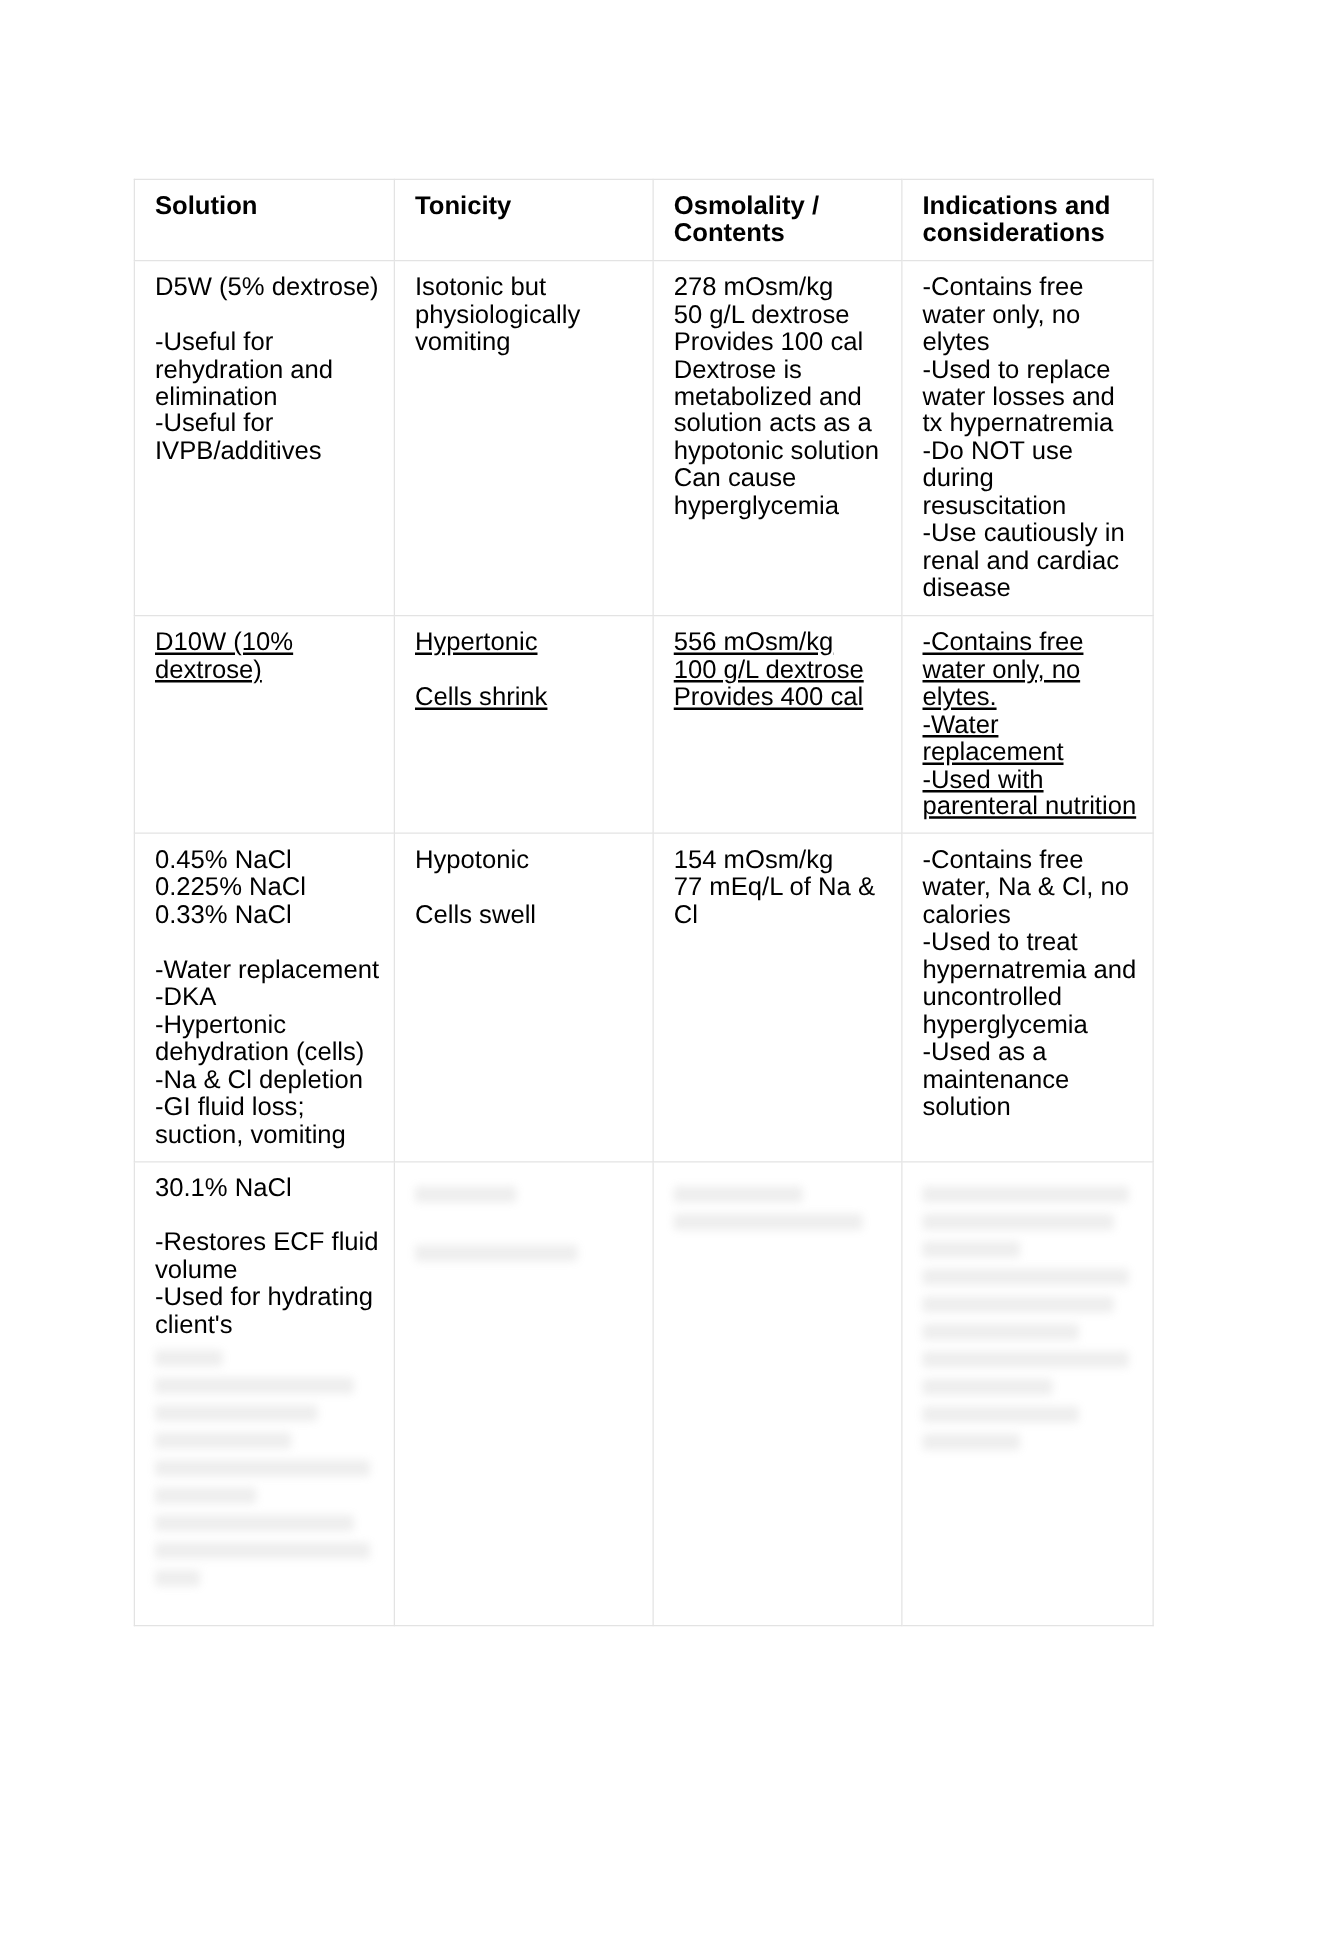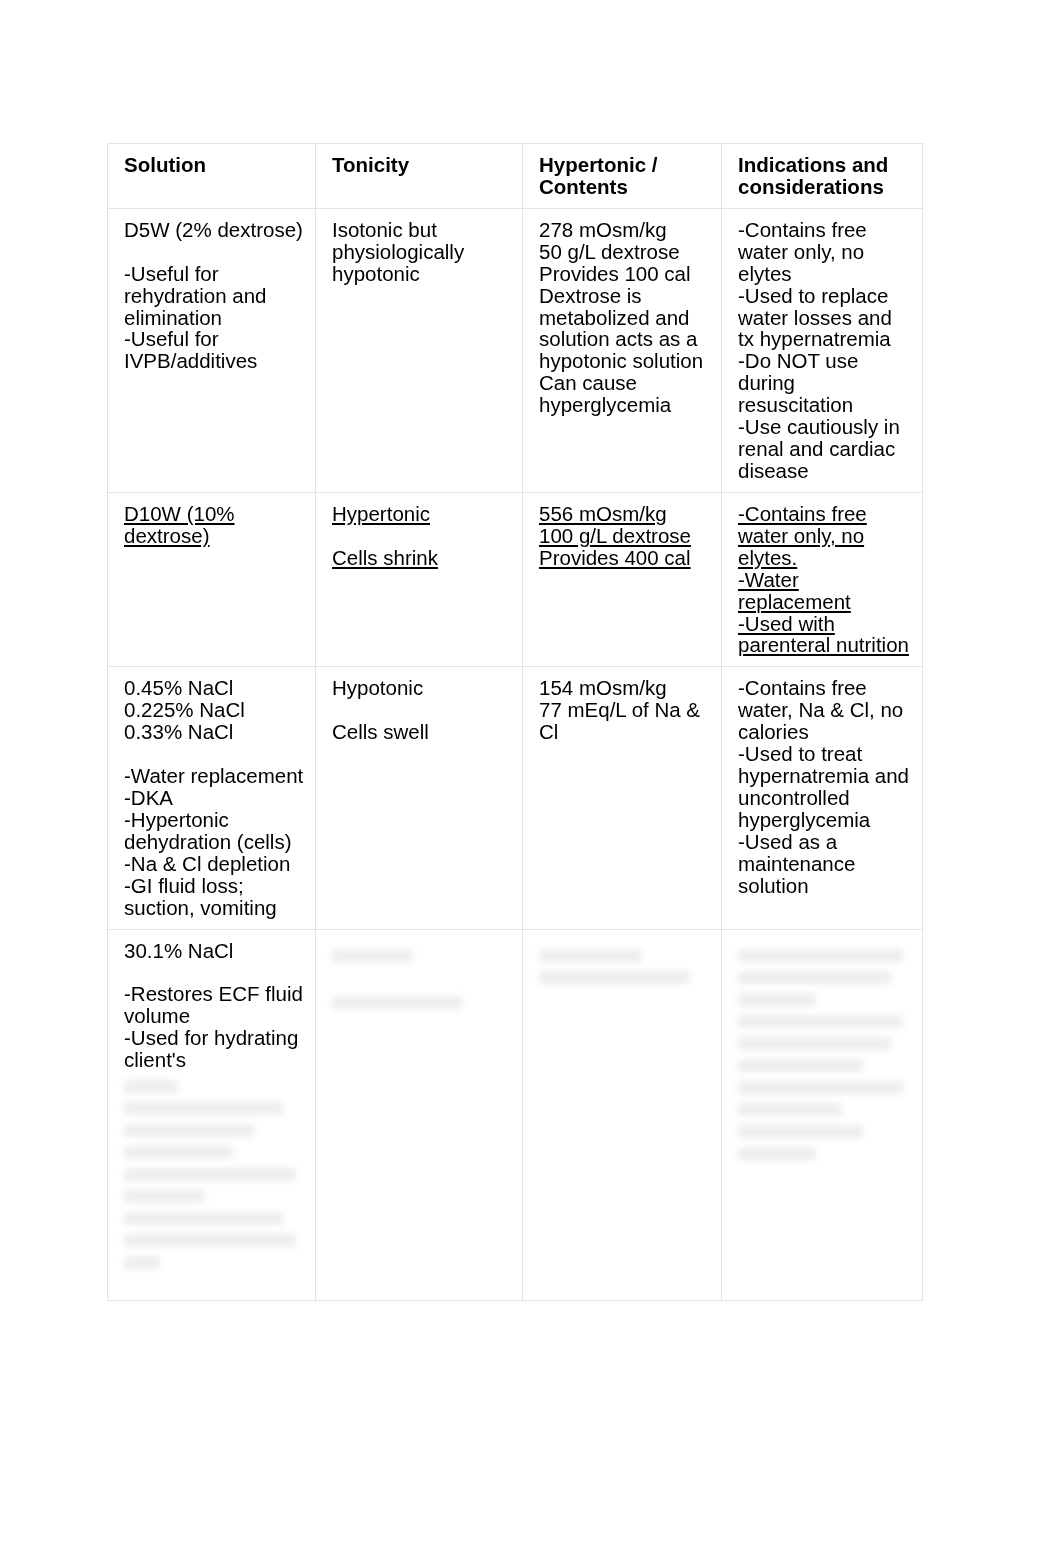--- a/index.html
+++ b/index.html
@@ -96,39 +96,39 @@
 
     <thead>
       <tr>
         <td class="header-cell">
           <div class="cell-text">Solution</div>
         </td>
         <td class="header-cell">
           <div class="cell-text">Tonicity</div>
         </td>
         <td class="header-cell">
-          <div class="cell-text">Hypertonic / Contents</div>
+          <div class="cell-text">Osmolality / Contents</div>
         </td>
         <td class="header-cell">
           <div class="cell-text">Indications and considerations</div>
         </td>
       </tr>
     </thead>
 
     <tbody>
 
       <tr class="row-1">
         <td>
-          <div class="cell-text">D5W (2% dextrose)
+          <div class="cell-text">D5W (5% dextrose)
 
 -Useful for rehydration and elimination
 -Useful for IVPB/additives</div>
         </td>
         <td>
-          <div class="cell-text">Isotonic but physiologically hypotonic</div>
+          <div class="cell-text">Isotonic but physiologically vomiting</div>
         </td>
         <td>
           <div class="cell-text">278 mOsm/kg
 50 g/L dextrose
 Provides 100 cal
 Dextrose is metabolized and solution acts as a hypotonic solution
 Can cause hyperglycemia</div>
         </td>
         <td>
           <div class="cell-text">-Contains free water only, no elytes

